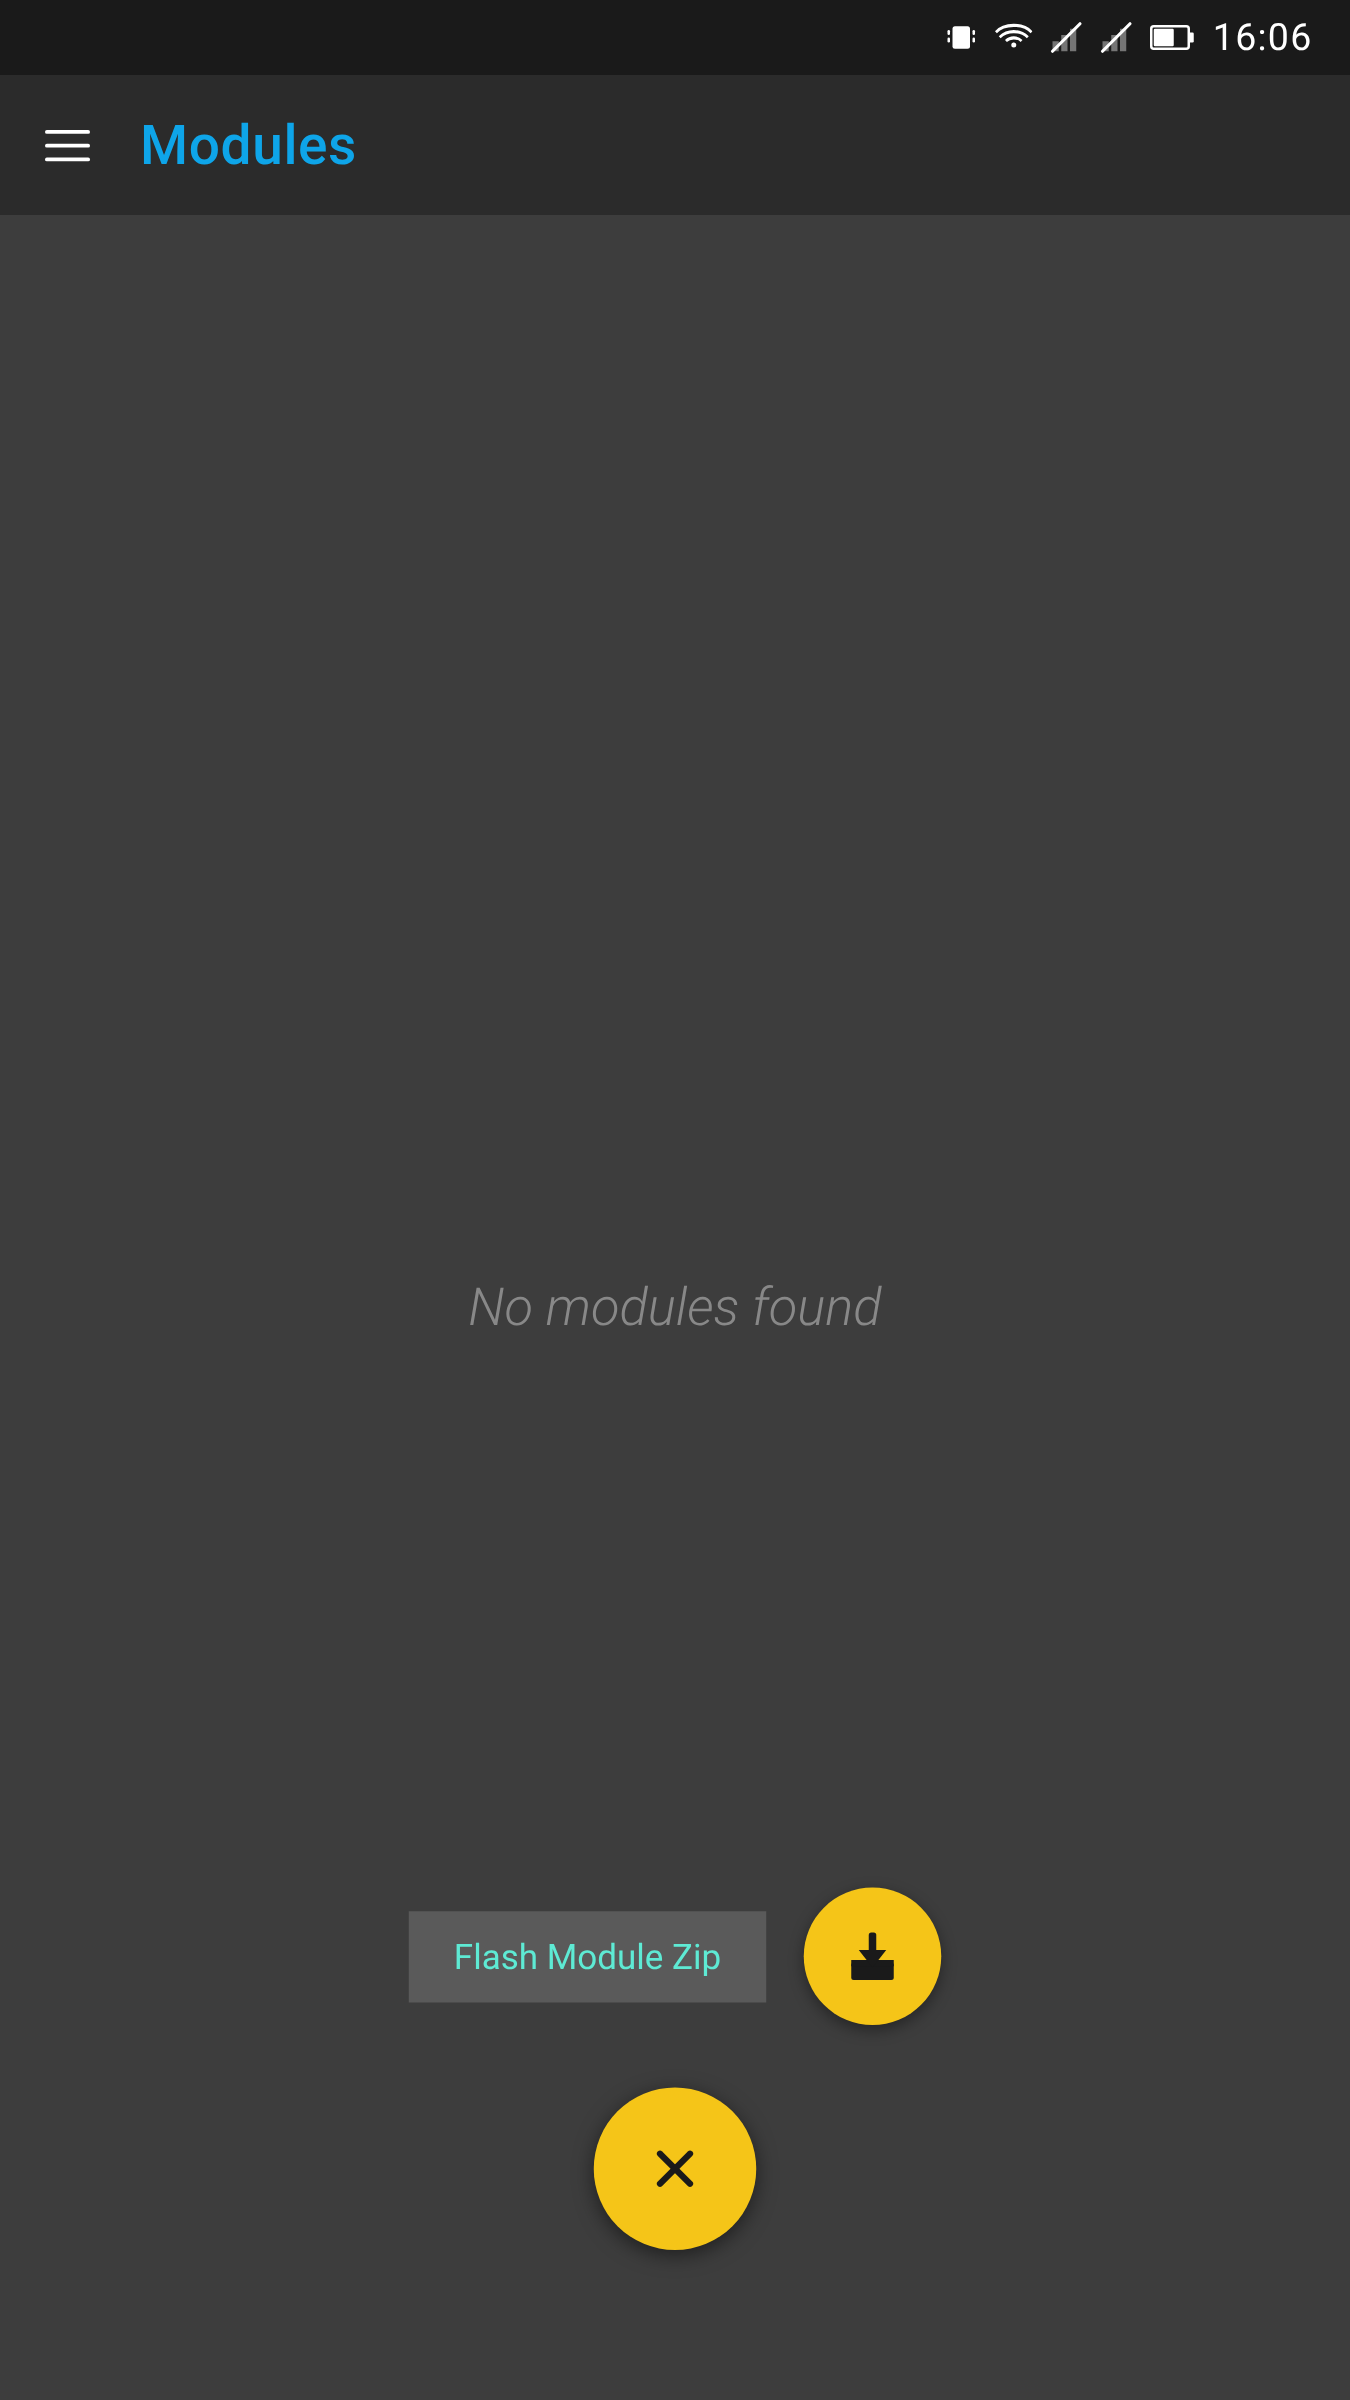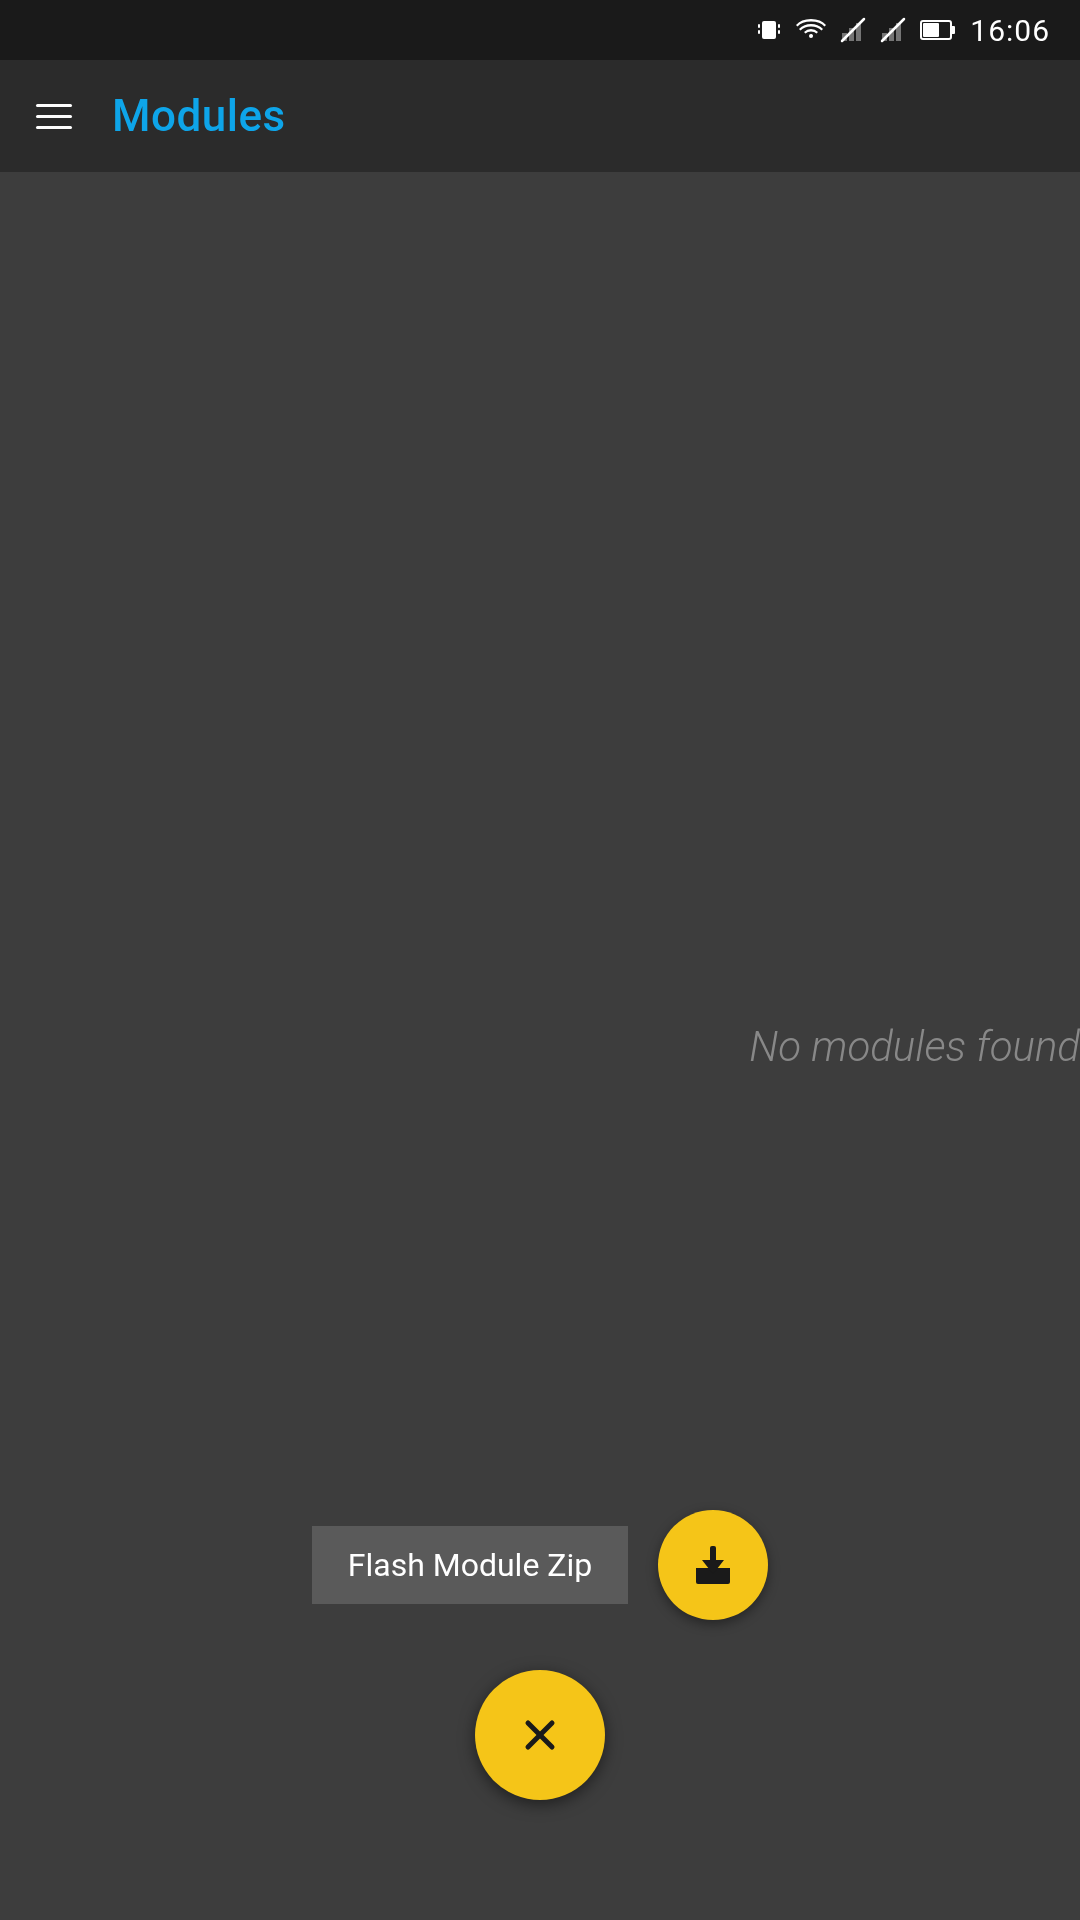--- a/index.html
+++ b/index.html
@@ -89,21 +89,21 @@
       letter-spacing: 0.5px;
     }
 
     
     .main-content {
       width: 100%;
       height: calc(1920px - 172px);
       background-color: #3d3d3d;
       display: flex;
       align-items: center;
-      justify-content: flex-end;
+      justify-content: center;
       position: relative;
     }
 
     .empty-message {
       color: #888888;
       font-size: 42px;
       font-style: italic;
       font-weight: 300;
       text-align: center;
     }
@@ -122,22 +122,22 @@
 
     .fab-row {
       display: flex;
       align-items: center;
       justify-content: center;
       gap: 30px;
     }
 
     .fab-label {
       background-color: #5a5a5a;
-      color: #ffffff;
-      font-size: 32px;
+      color: #5eead4;
+      font-size: 28px;
       font-weight: 400;
       padding: 20px 36px;
       border-radius: 0;
     }
 
     .fab-button {
       width: 110px;
       height: 110px;
       border-radius: 55px;
       background-color: #f5c518;

